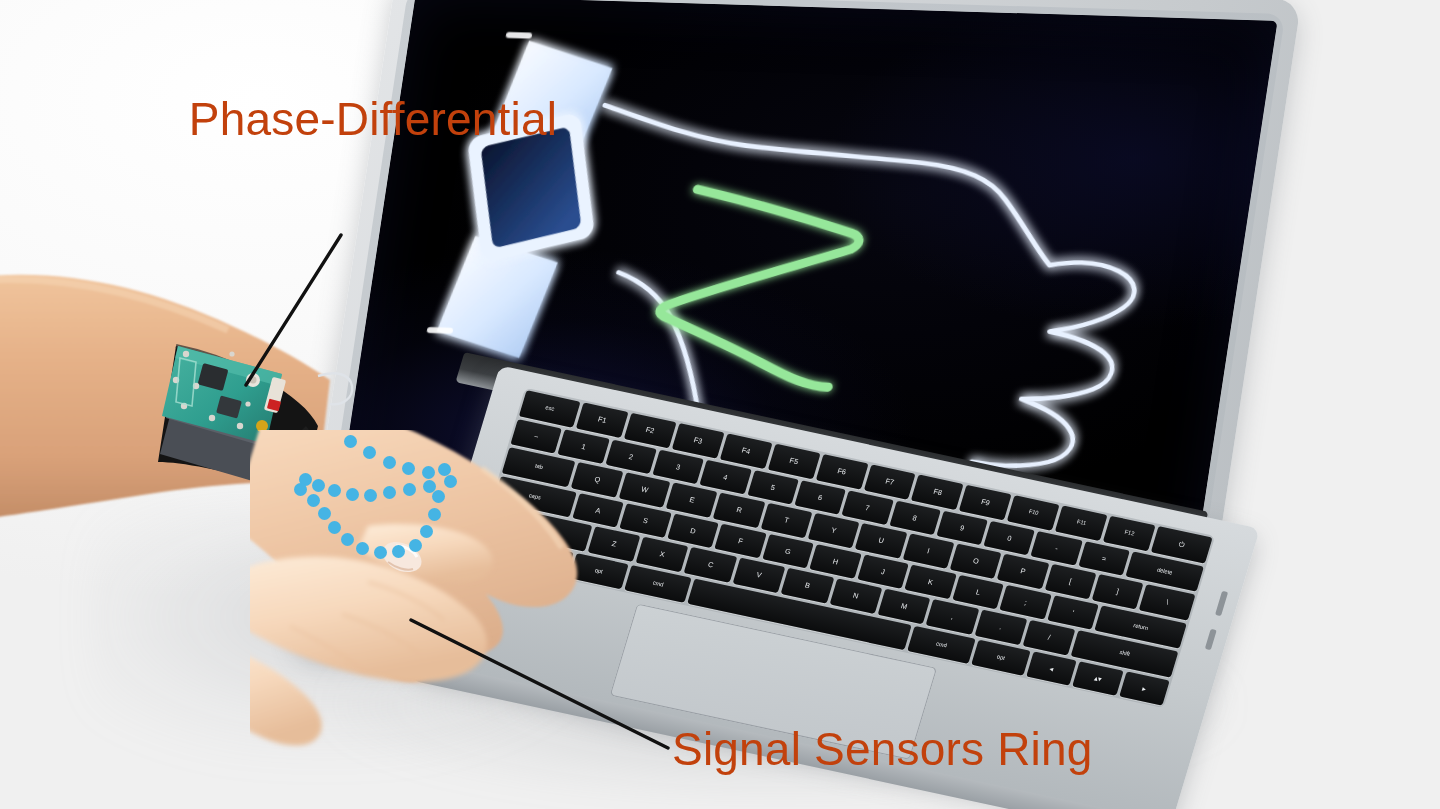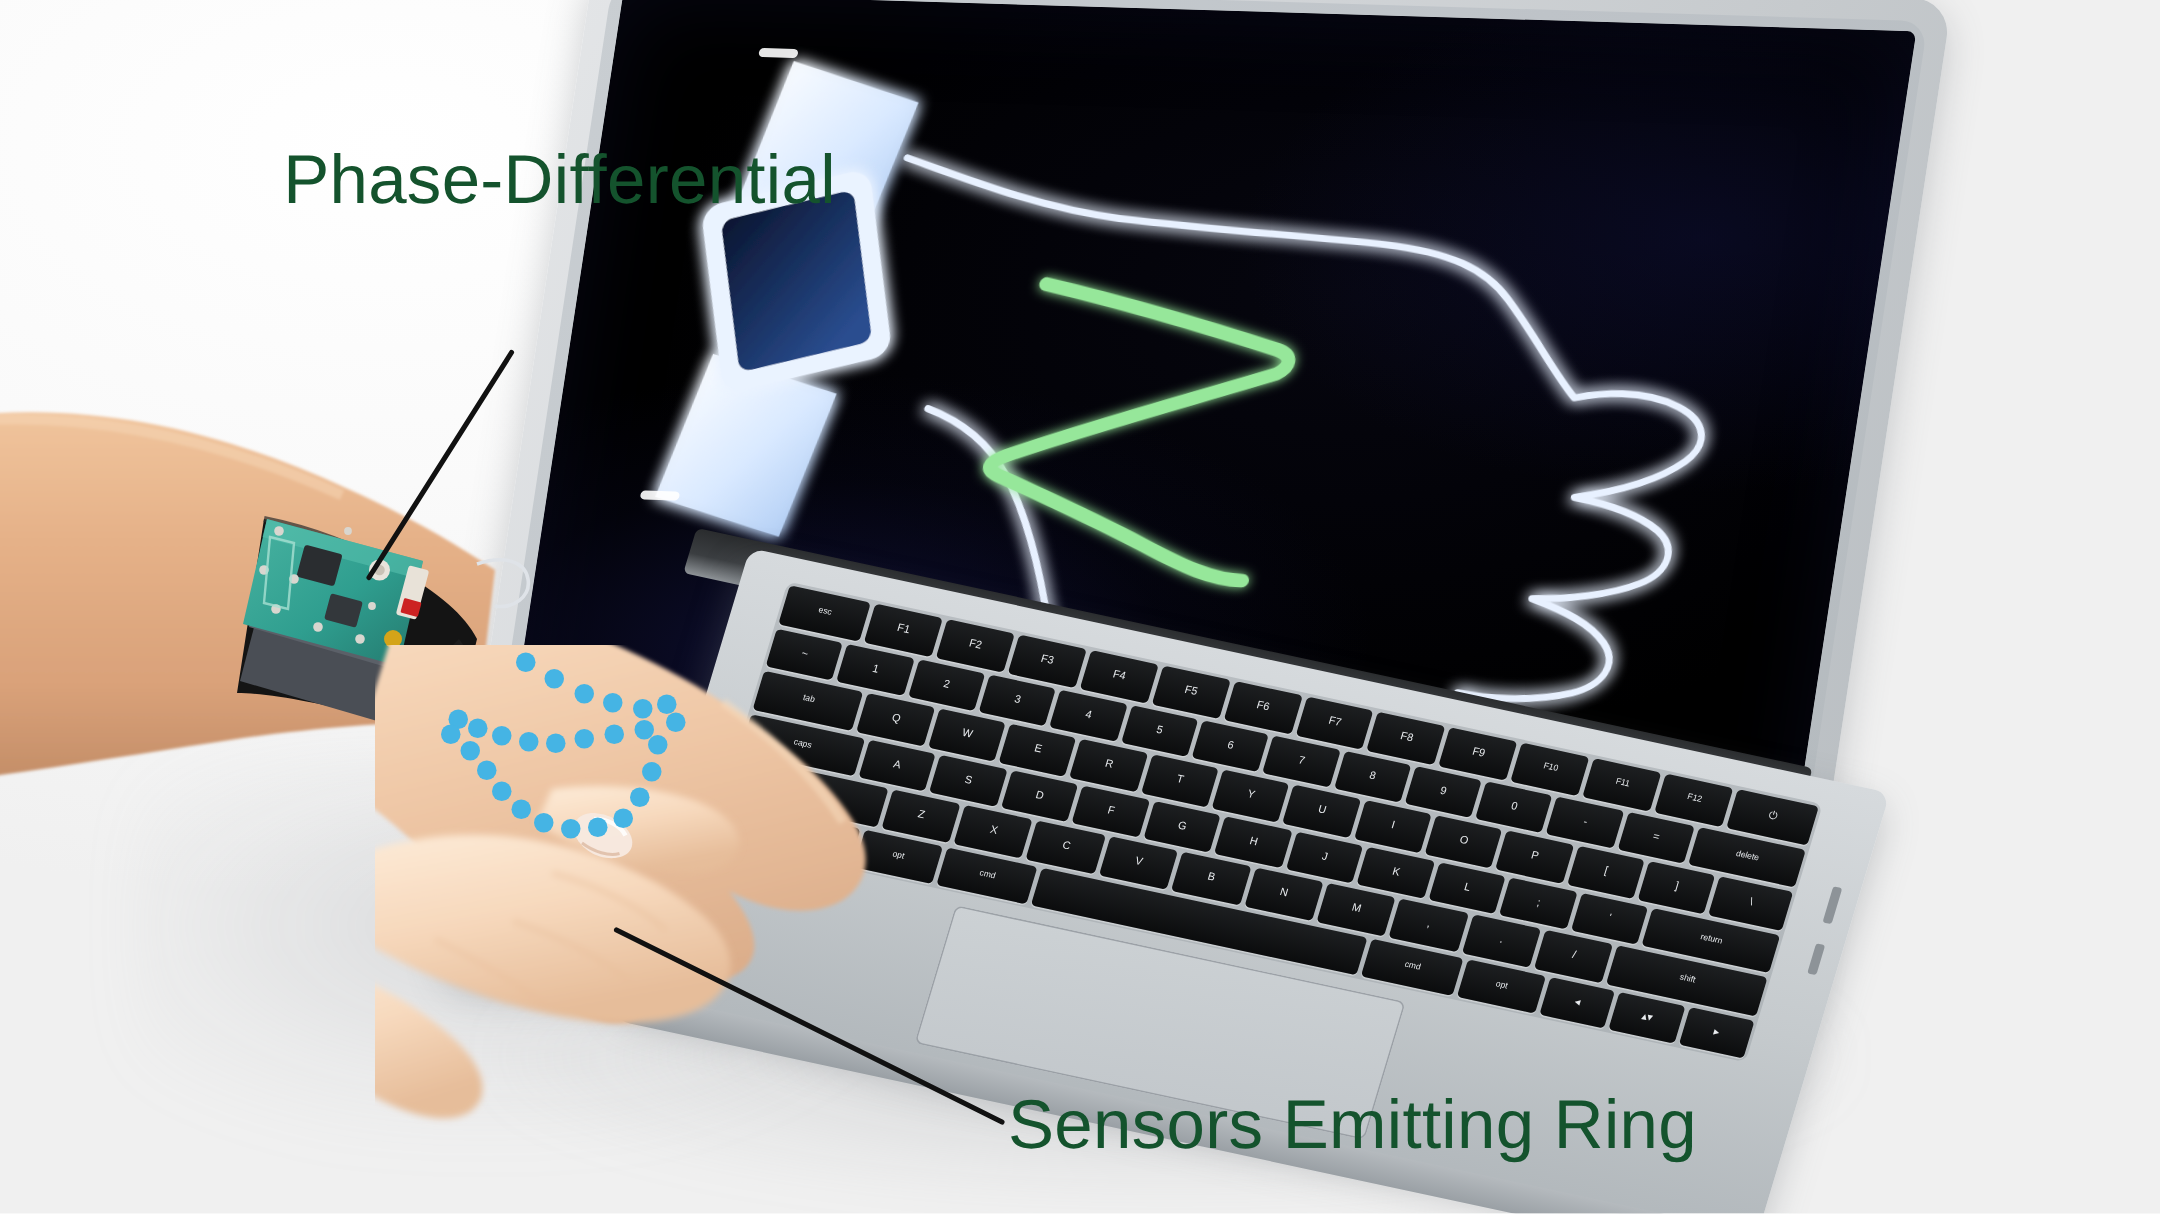--- a/index.html
+++ b/index.html
@@ -113,21 +113,21 @@
 
   
   .dot{
     position:absolute;border-radius:50%;
     background:#45b4e4;
   }
   .leader{
     position:absolute;left:0;top:0;width:1440px;height:809px;pointer-events:none;
   }
   .callout{
-    position:absolute;color:#14532d;
+    position:absolute;color:#c2410c;
     font-family:"Liberation Sans",sans-serif;
     font-weight:300;letter-spacing:.2px;
     white-space:nowrap;
   }
   #sensor-label{
     left:138px;top:92px;width:470px;text-align:center;
     font-size:46px;line-height:1.18;
   }
   #ring-label{
     left:672px;top:726px;font-size:46px;line-height:1;
@@ -513,15 +513,15 @@
 
   <svg class="leader" viewBox="0 0 1440 809">
     <line id="leader-sensors" stroke="#111111" stroke-width="3.4" stroke-linecap="round" x1="341" y1="235" x2="246" y2="385"></line>
     <line id="leader-ring" stroke="#111111" stroke-width="3.4" stroke-linecap="round" x1="411" y1="620" x2="668" y2="748"></line>
   </svg>
 
   <div class="callout" id="sensor-label">
     <div>Phase-Differential</div>
   </div>
 
-  <div class="callout" id="ring-label">Sensors Emitting Ring</div>
+  <div class="callout" id="ring-label">Signal Sensors Ring</div>
 
 </div>
 
 </body></html>

